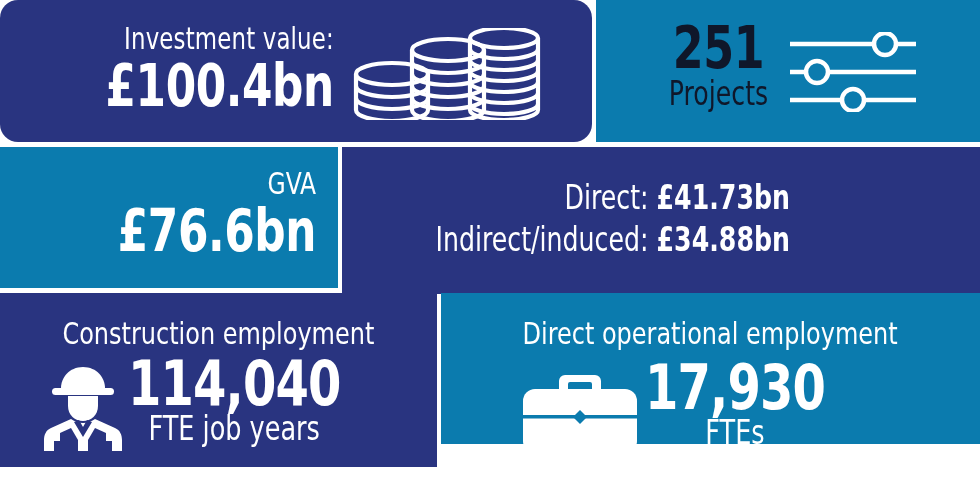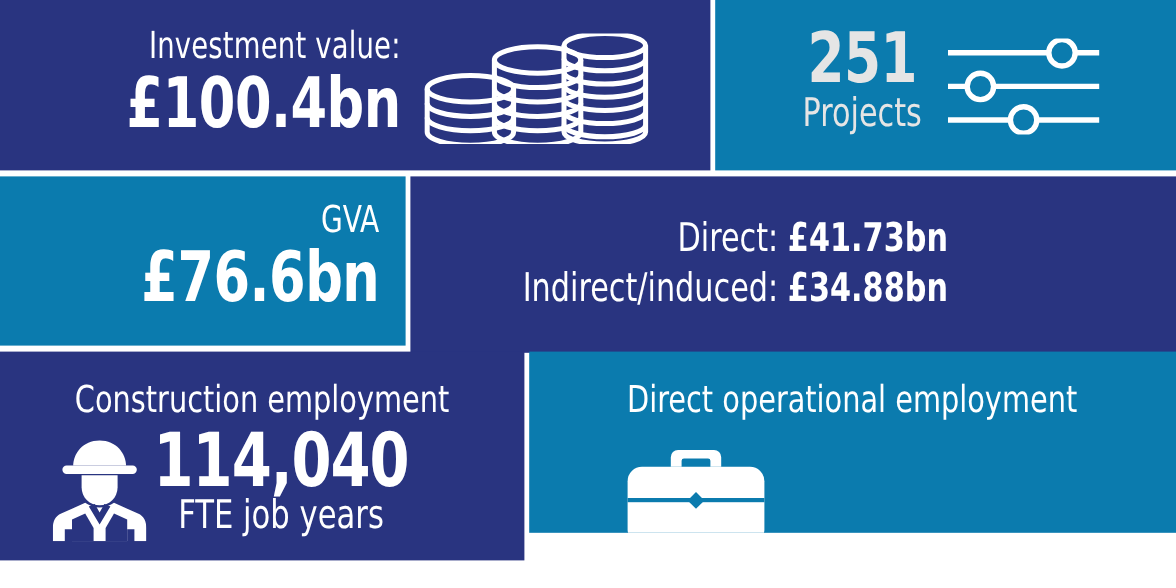--- a/index.html
+++ b/index.html
@@ -21,21 +21,21 @@
   }
   .panel {
     position: absolute;
     box-sizing: border-box;
     overflow: hidden;
   }
   .panel.navy  { background: #293480; }
   .panel.blue  { background: #0B7BAE; }
 
   
-  #panel-investment { left: 0;   top: 0;   width: 592px; height: 142px; }
+  #panel-investment { left: 0;   top: 0;   width: 592px; height: 142px; border-radius: 18px; }
   #panel-investment .text-block {
     position: absolute;
     right: 258px;
     top: 22px;
     text-align: right;
     color: #ffffff;
   }
   .label-lg {
     font-family: "Liberation Sans Narrow", "DejaVu Sans Condensed", "Liberation Sans", sans-serif;
     font-size: 31px;
@@ -63,21 +63,21 @@
     top: 28px;
   }
 
   
   #panel-projects { left: 596px; top: 0; width: 384px; height: 142px; }
   #panel-projects .text-block {
     position: absolute;
     left: 60px;
     top: 20px;
     text-align: center;
-    color: #e5e5e5;
+    color: #0f172a;
     width: 125px;
   }
   .num-huge {
     font-family: "Liberation Sans Narrow", "DejaVu Sans Condensed", "Liberation Sans", sans-serif;
     font-size: 58px;
     font-weight: 700;
     line-height: 0.98;
     letter-spacing: -0.5px;
     white-space: nowrap;
     transform: scaleX(0.85);
@@ -320,16 +320,20 @@
 
           <path d="M44 4 h30 a6 6 0 0 1 6 6 v8 h-9 v-5 a2 2 0 0 0 -2 -2 h-20 a2 2 0 0 0 -2 2 v5 h-9 v-8 a6 6 0 0 1 6 -6 z"></path>
 
           <rect x="2" y="18" width="114" height="64" rx="12"></rect>
 
           <rect x="2" y="44" width="114" height="3.5" fill="#0B7BAE"></rect>
 
           <path d="M59 39 l7 7 l-7 7 l-7 -7 z" fill="#0B7BAE"></path>
         </svg>
       </div>
+      <div class="stat-text">
+        <span class="big-number">17,930</span>
+        <span class="unit-text">FTEs</span>
+      </div>
     </div>
   </div>
 
 </div>
 
 </body></html>

